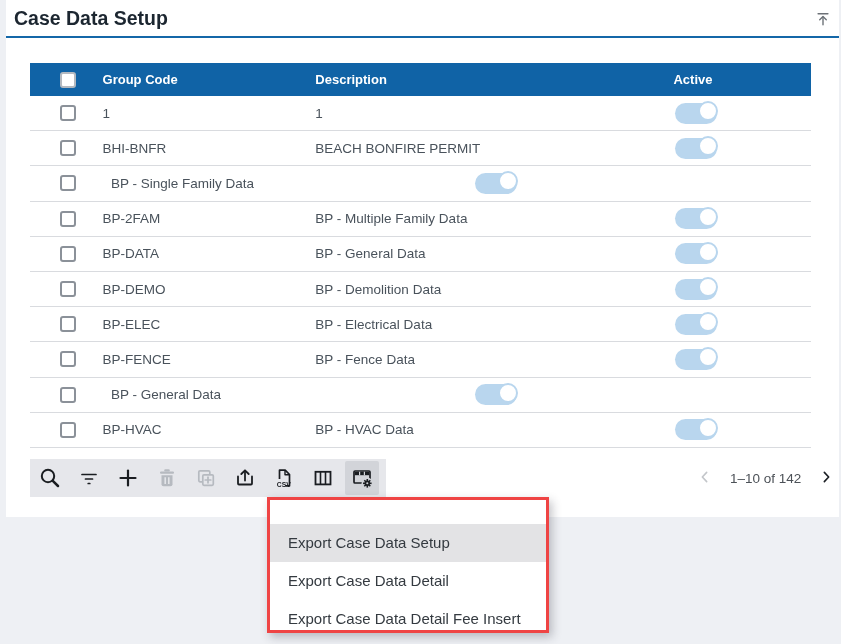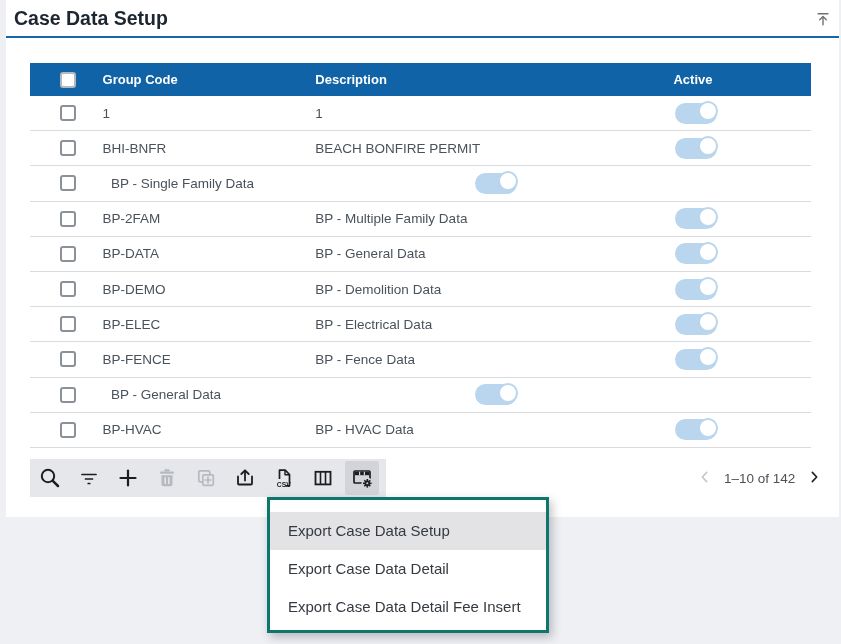--- a/index.html
+++ b/index.html
@@ -32,26 +32,26 @@
   .toggle { position:relative; width:42px; height:21px; border-radius:11px; background:#b9d6ee; margin-left:2px; cursor:pointer; }
   .toggle .knob { position:absolute; top:-1.5px; right:-1px; width:20px; height:20px; border-radius:50%; background:#ffffff; border:2px solid #b9d6ee; }
 
   
   .toolbar { position:absolute; left:24px; top:459px; width:356px; height:38px; background:#e6e7eb; display:flex; align-items:center; padding-left:3px; gap:5px; }
   .tbtn { width:34px; height:34px; display:flex; align-items:center; justify-content:center; background:transparent; border:none; padding:0; border-radius:2px; cursor:pointer; }
   .tbtn.active { background:#d2d4d9; }
   .tbtn svg { display:block; }
 
   
-  .pagination { position:absolute; left:691px; top:459px; height:38px; display:flex; align-items:center; gap:11px; }
+  .pagination { position:absolute; left:691px; top:459px; height:38px; display:flex; align-items:center; gap:17px; }
   .pg-label { font-size:13.5px; color:#4c5157; }
   .pg-btn { background:transparent; border:none; padding:0; display:flex; align-items:center; cursor:pointer; }
 
   
-  .export-menu { position:absolute; left:267px; top:497px; width:282px; height:136px; background:#ffffff; border:3px solid #0f766e; box-shadow:3px 4px 9px rgba(40,40,55,0.28); padding:12px 0; z-index:10; }
+  .export-menu { position:absolute; left:267px; top:497px; width:282px; height:136px; background:#ffffff; border:3px solid #ef4444; box-shadow:3px 4px 9px rgba(40,40,55,0.28); padding:24px 0; z-index:10; }
   .menu-item { height:38px; line-height:38px; padding-left:18px; font-size:15px; color:#343a40; cursor:pointer; white-space:nowrap; }
   .menu-item.highlighted { background:#e3e3e5; }
 </style>
 </head>
 <body>
 
 <div class="screen">
 
   <div class="panel">
 

